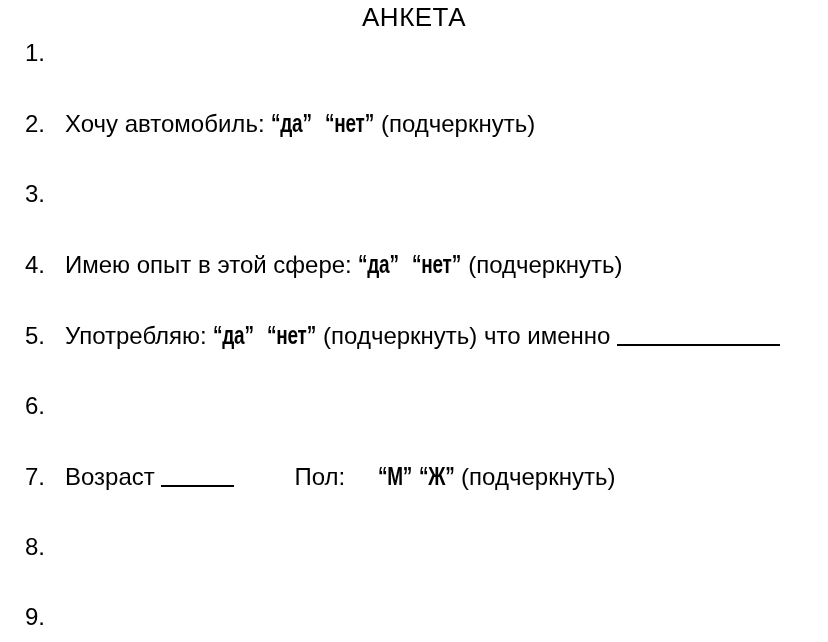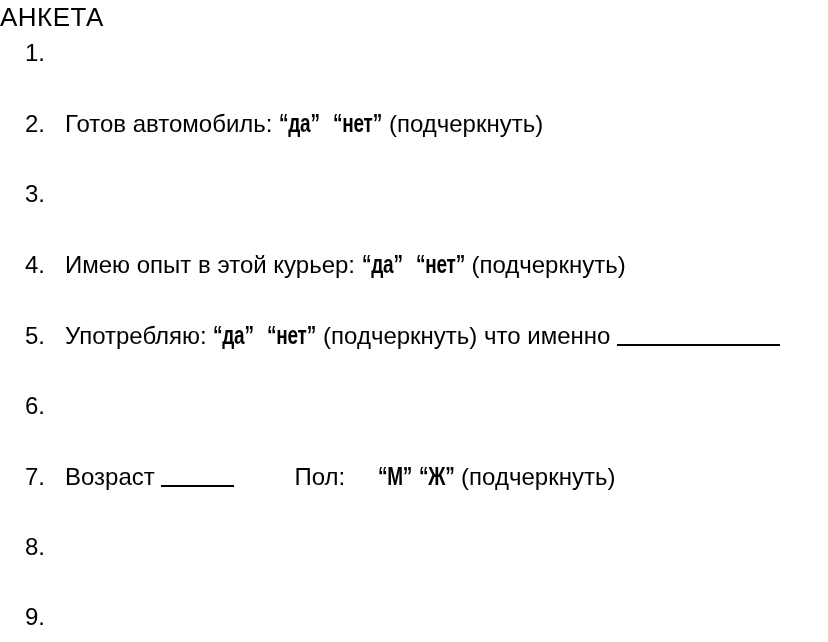--- a/index.html
+++ b/index.html
@@ -13,20 +13,21 @@
     height: 642px;
     background: #ffffff;
     color: #000000;
     font-family: "Liberation Sans", "DejaVu Sans", sans-serif;
     overflow: hidden;
   }
   .title {
     font-size: 26px;
     line-height: 30px;
     margin-top: 2px;
+    text-align: center;
     font-weight: 400;
     letter-spacing: 0.5px;
   }
   .list {
     margin-top: 8px;
   }
   .row {
     display: flex;
     align-items: baseline;
     font-size: 24px;
@@ -62,28 +63,28 @@
 <body>
 
 <div class="page">
   <div class="title">АНКЕТА</div>
   <div class="list" id="question-list">
       <div class="row">
         <span class="num">1.</span>
       </div>
       <div class="row">
         <span class="num">2.</span>
-        <span class="content"><span class="seg-n">Готов автомобиль: </span><span class="seg-a" style="margin-right: -12.96px;">“да”</span><span class="seg-n">  </span><span class="seg-a" style="margin-right: -15.36px;">“нет”</span><span class="seg-n"> (подчеркнуть)</span></span>
+        <span class="content"><span class="seg-n">Хочу автомобиль: </span><span class="seg-a" style="margin-right: -12.96px;">“да”</span><span class="seg-n">  </span><span class="seg-a" style="margin-right: -15.36px;">“нет”</span><span class="seg-n"> (подчеркнуть)</span></span>
       </div>
       <div class="row">
         <span class="num">3.</span>
       </div>
       <div class="row">
         <span class="num">4.</span>
-        <span class="content"><span class="seg-n">Имею опыт в этой курьер: </span><span class="seg-a" style="margin-right: -12.96px;">“да”</span><span class="seg-n">  </span><span class="seg-a" style="margin-right: -15.36px;">“нет”</span><span class="seg-n"> (подчеркнуть)</span></span>
+        <span class="content"><span class="seg-n">Имею опыт в этой сфере: </span><span class="seg-a" style="margin-right: -12.96px;">“да”</span><span class="seg-n">  </span><span class="seg-a" style="margin-right: -15.36px;">“нет”</span><span class="seg-n"> (подчеркнуть)</span></span>
       </div>
       <div class="row">
         <span class="num">5.</span>
         <span class="content"><span class="seg-n">Употребляю: </span><span class="seg-a" style="margin-right: -12.96px;">“да”</span><span class="seg-n">  </span><span class="seg-a" style="margin-right: -15.36px;">“нет”</span><span class="seg-n"> (подчеркнуть) что именно </span><span class="seg-b" style="width: 163px;"></span></span>
       </div>
       <div class="row">
         <span class="num">6.</span>
       </div>
       <div class="row">
         <span class="num">7.</span>

